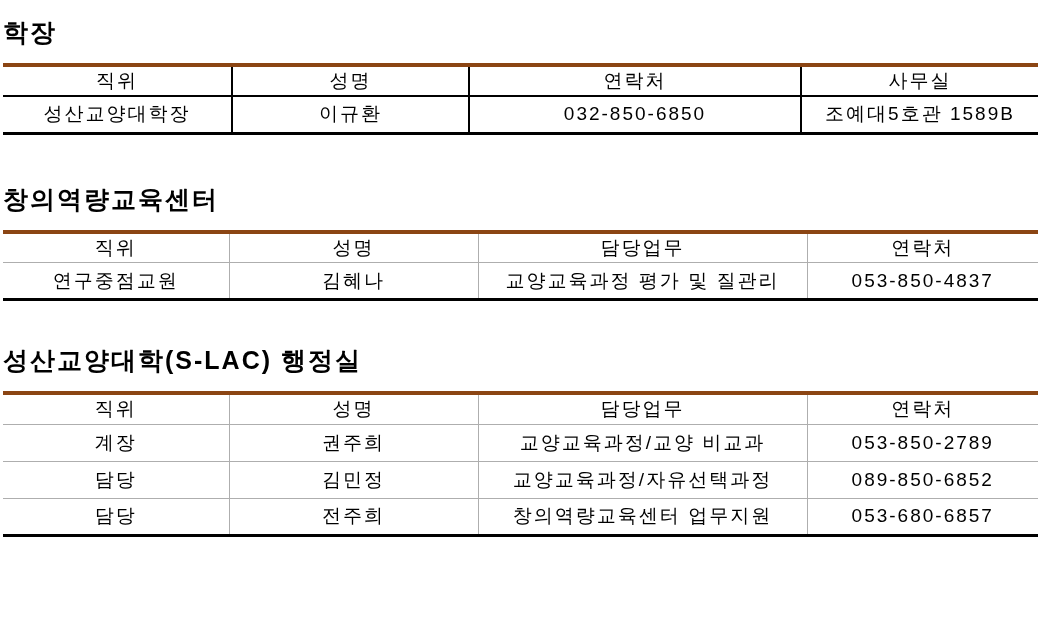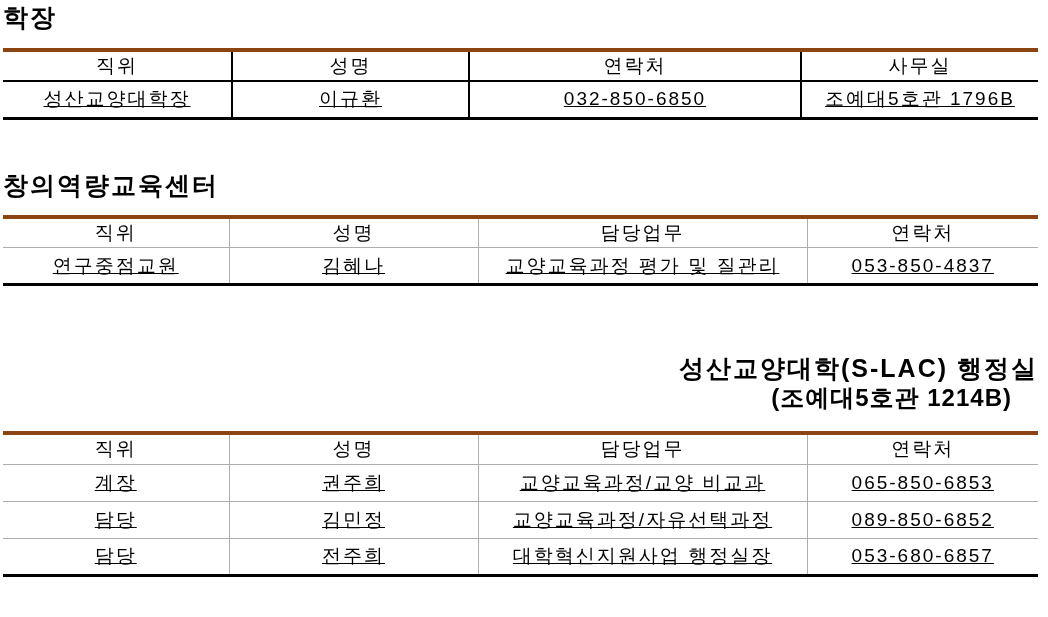--- a/index.html
+++ b/index.html
@@ -30,41 +30,41 @@
     border-collapse: collapse; table-layout: fixed; width: 1035px;
     border-top: 4px solid var(--brown);
     border-bottom: 3px solid var(--line-dark);
   }
   .tbl th, .tbl td {
     text-align: center; vertical-align: middle;
     font-size: 19px; font-weight: 400; letter-spacing: 2px;
     padding: 0; white-space: nowrap; overflow: hidden;
   }
   .tbl th { height: 31px; }
-  .tbl td { height: 37px; text-decoration: underline; }
+  .tbl td { height: 37px; }
 
   
   .t1 th:not(:last-child), .t1 td:not(:last-child) { border-right: 2px solid var(--line-dark); }
   .t1 thead tr { border-bottom: 2px solid var(--line-dark); }
 
   
   .t23 th:not(:last-child), .t23 td:not(:last-child) { border-right: 1px solid var(--gray-line); }
   .t23 thead tr { border-bottom: 1px solid var(--gray-line); }
   .t23 tbody tr:not(:last-child) { border-bottom: 1px solid var(--gray-line); }
 
   
   .t1 .c1 { width: 229px; } .t1 .c2 { width: 237px; } .t1 .c3 { width: 332px; } .t1 .c4 { width: 237px; }
   .t23 .c1 { width: 226px; } .t23 .c2 { width: 249px; } .t23 .c3 { width: 329px; } .t23 .c4 { width: 231px; }
 
   
-  .sec1 .title-row { margin-top: 1px; }
+  .sec1 .title-row { margin-top: 16px; }
   .sec1 table { margin-top: 17px; }
-  .sec2 .title-row { margin-top: 51px; }
+  .sec2 .title-row { margin-top: 51px; font-family: Liberation Serif, serif; }
   .sec2 table { margin-top: 16px; }
-  .sec3 .title-row { margin-top: 68px; flex-direction: column; }
+  .sec3 .title-row { margin-top: 45px; }
   .sec3 table { margin-top: 17px; }
 </style>
 </head>
 <body>
 
 <div class="doc">
 
   <section class="sec1">
     <div class="title-row">
       <h2 class="section-title">학장</h2>
@@ -82,21 +82,21 @@
           <th>성명</th>
           <th>연락처</th>
           <th>사무실</th>
         </tr>
       </thead>
       <tbody>
         <tr>
           <td>성산교양대학장</td>
           <td>이규환</td>
           <td>032-850-6850</td>
-          <td>조예대5호관 1796B</td>
+          <td>조예대5호관 1589B</td>
         </tr>
       </tbody>
     </table>
   </section>
 
   <section class="sec2">
     <div class="title-row">
       <h2 class="section-title">창의역량교육센터</h2>
     </div>
     <table class="tbl t23">
@@ -121,21 +121,20 @@
           <td>교양교육과정 평가 및 질관리</td>
           <td>053-850-4837</td>
         </tr>
       </tbody>
     </table>
   </section>
 
   <section class="sec3">
     <div class="title-row">
       <h2 class="section-title">성산교양대학(S-LAC) 행정실</h2>
-      <span class="section-annotation">(조예대5호관 1214B)</span>
     </div>
     <table class="tbl t23">
       <colgroup>
           <col class="c1">
           <col class="c2">
           <col class="c3">
           <col class="c4">
         </colgroup>
       <thead>
         <tr>
@@ -143,31 +142,31 @@
           <th>성명</th>
           <th>담당업무</th>
           <th>연락처</th>
         </tr>
       </thead>
       <tbody>
         <tr>
           <td>계장</td>
           <td>권주희</td>
           <td>교양교육과정/교양 비교과</td>
-          <td>065-850-6853</td>
+          <td>053-850-2789</td>
         </tr>
         <tr>
           <td>담당</td>
           <td>김민정</td>
           <td>교양교육과정/자유선택과정</td>
           <td>089-850-6852</td>
         </tr>
         <tr>
           <td>담당</td>
           <td>전주희</td>
-          <td>대학혁신지원사업 행정실장</td>
+          <td>창의역량교육센터 업무지원</td>
           <td>053-680-6857</td>
         </tr>
       </tbody>
     </table>
   </section>
 
 </div>
 
 </body></html>

